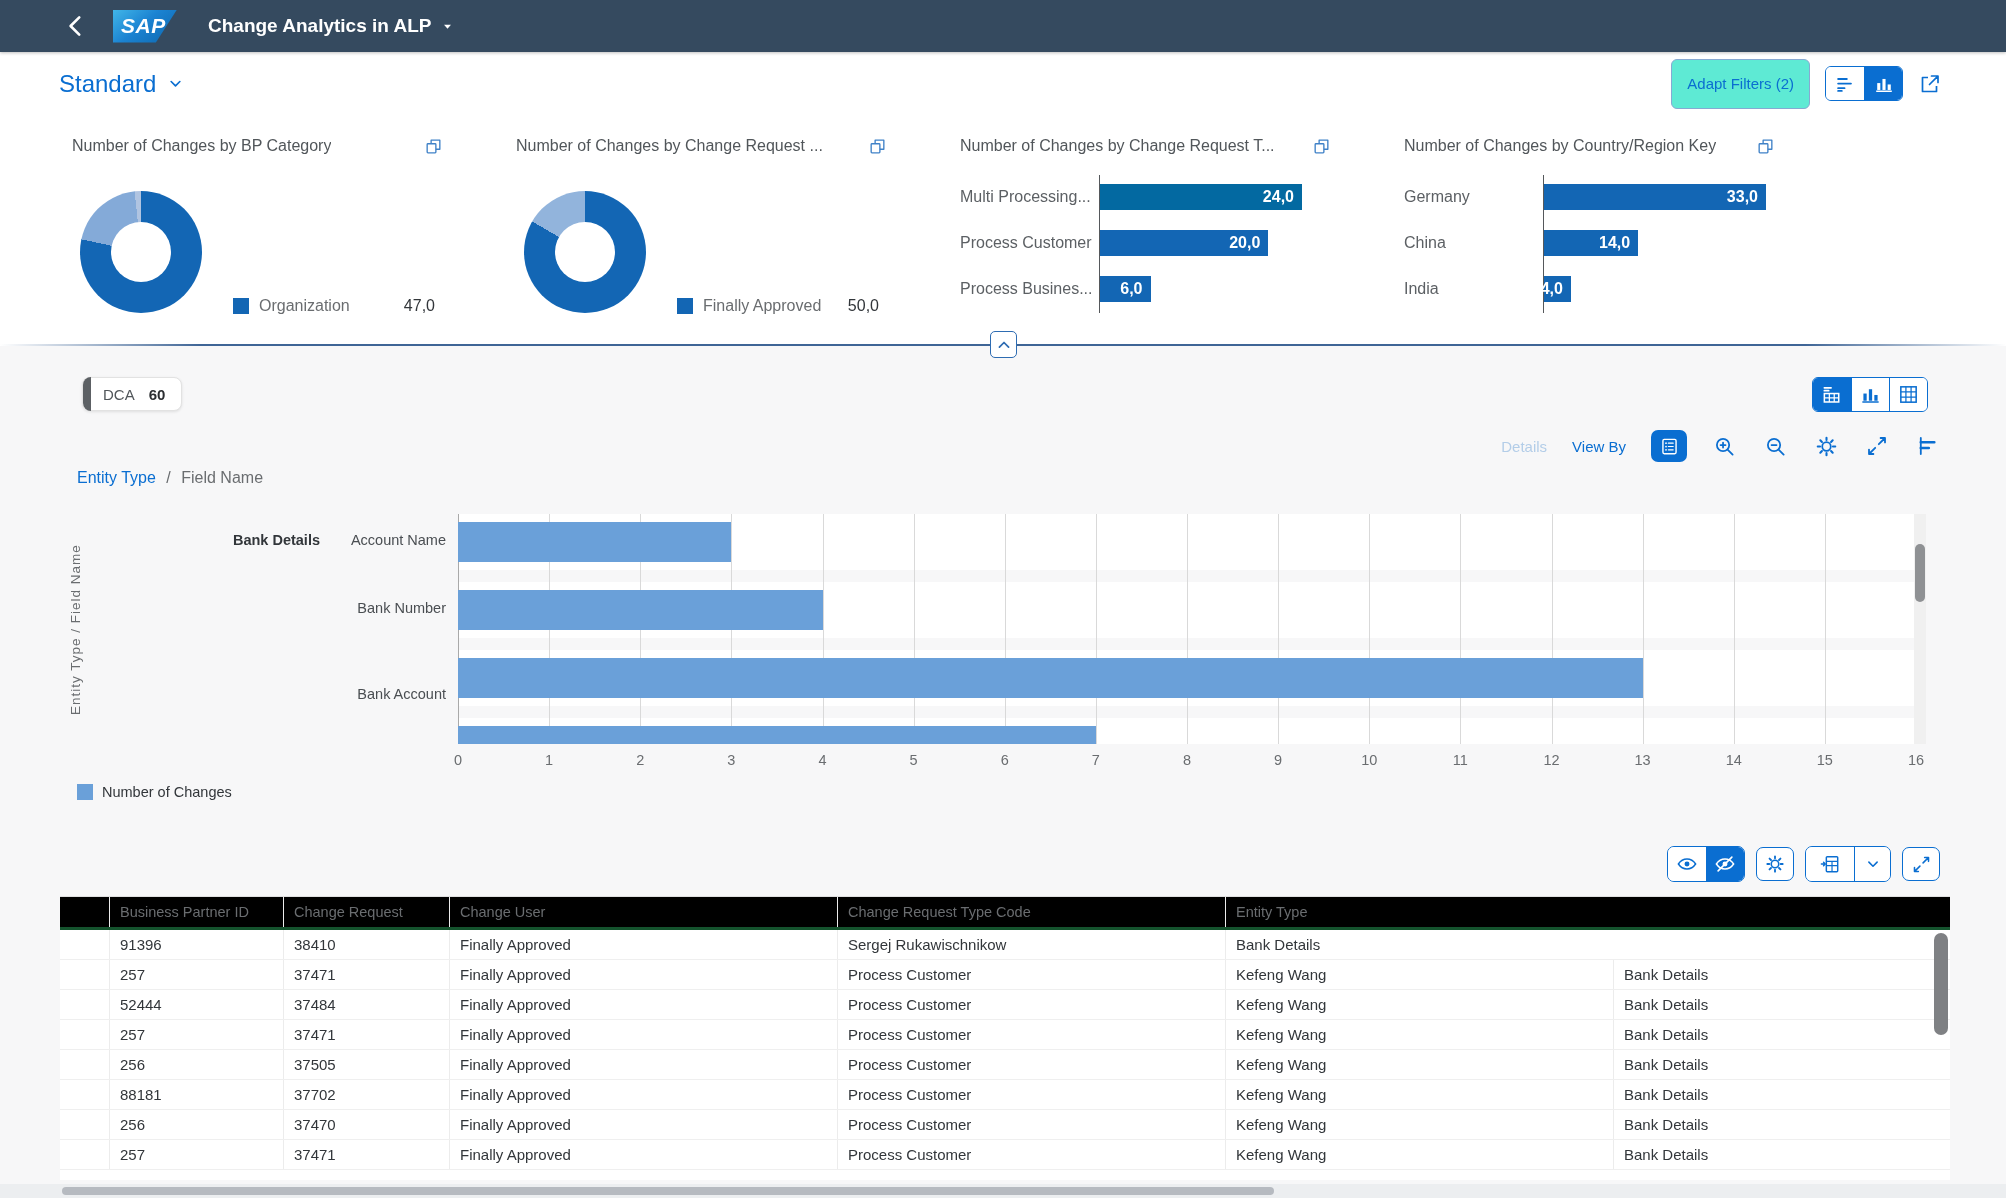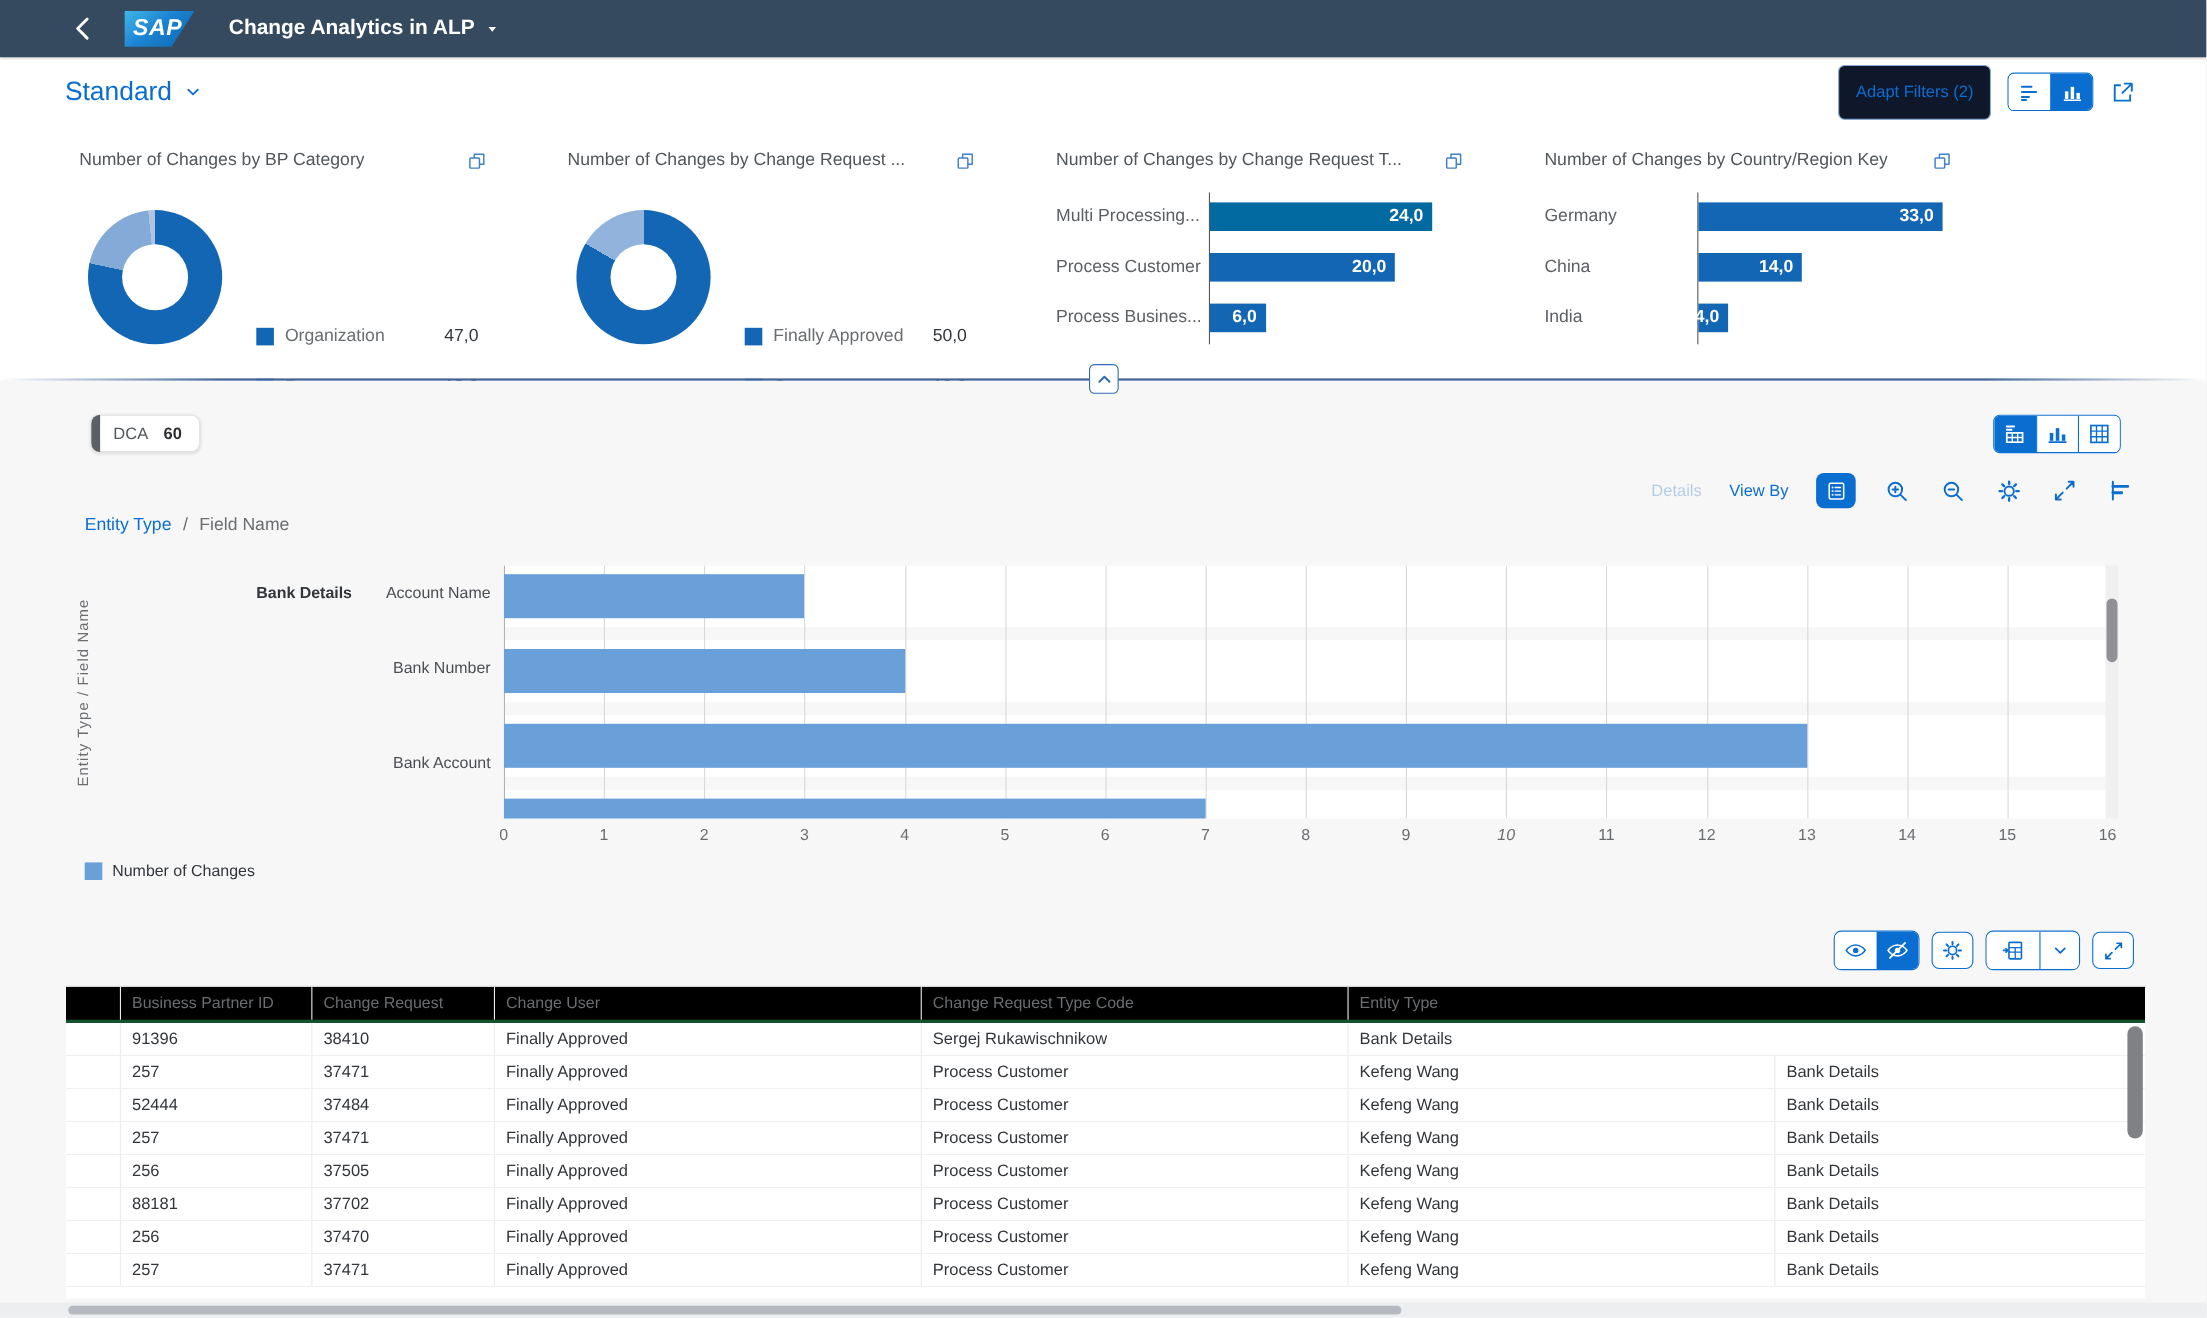--- a/index.html
+++ b/index.html
@@ -14,21 +14,21 @@
   .sap-logo{width:64px;height:33px;background:linear-gradient(140deg,#41b6e8 0%,#1b83d2 45%,#0d66ad 100%);clip-path:polygon(0 0,100% 0,67% 100%,0 100%);display:flex;align-items:center;padding-left:8px;font-style:italic;font-weight:bold;font-size:21px;letter-spacing:.5px;color:#fff;margin-right:31px}
   .shell-title{display:flex;align-items:center;gap:9px;font-size:19px;font-weight:bold;cursor:pointer}
   .shell-right{margin-left:auto;display:flex;align-items:center;gap:29px}
   .shell-icon{width:26px;height:26px;background:none;border:none;color:#fff;cursor:pointer}
   .avatar{width:38px;height:38px;border-radius:50%;background:#3b7dc4;color:#fff;font-size:15px;font-weight:bold;display:flex;align-items:center;justify-content:center;border:none;cursor:pointer;margin-left:3px}
 
   
   .filterbar{position:absolute;top:52px;left:0;width:100%;height:63px;background:#fff;display:flex;align-items:center;padding:0 58px 0 59px}
   .variant{display:flex;align-items:center;gap:10px;color:#0a6ed1;font-size:24px;cursor:pointer;background:none;border:none;font-family:inherit}
   .fb-right{margin-left:auto;display:flex;align-items:center;gap:15px}
-  .btn-outline{height:50px;padding:4px 15px;border:1px solid #87a9d2;border-radius:6px;background:#0f172a;color:#0a6ed1;font-size:15px;font-family:inherit;cursor:pointer}
+  .btn-outline{height:50px;padding:4px 15px;border:1px solid #87a9d2;border-radius:6px;background:#5eead4;color:#0a6ed1;font-size:15px;font-family:inherit;cursor:pointer}
   .seg{display:flex;border:1px solid #0a6ed1;border-radius:6px;overflow:hidden;background:#fff}
   .seg button{width:38px;height:33px;border:none;background:#fff;color:#0a6ed1;display:flex;align-items:center;justify-content:center;cursor:pointer}
   .seg button + button{border-left:1px solid #0a6ed1}
   .seg button.sel{background:#0a6ed1;color:#fff}
   .icon-btn-plain{width:30px;height:30px;border:none;background:none;color:#0a6ed1;cursor:pointer}
 
   
   .kpis{position:absolute;top:115px;left:0;width:100%;height:229px;background:#fff;display:flex;padding-left:60px}
   .card{position:relative;width:444px;height:100%}
   .card-head{position:absolute;top:21px;left:12px;width:372px;display:flex;justify-content:space-between;align-items:center}
@@ -512,21 +512,21 @@
         <span class="xt" style="left: 0%;">0</span>
         <span class="xt" style="left: 6.25%;">1</span>
         <span class="xt" style="left: 12.5%;">2</span>
         <span class="xt" style="left: 18.75%;">3</span>
         <span class="xt" style="left: 25%;">4</span>
         <span class="xt" style="left: 31.25%;">5</span>
         <span class="xt" style="left: 37.5%;">6</span>
         <span class="xt" style="left: 43.75%;">7</span>
         <span class="xt" style="left: 50%;">8</span>
         <span class="xt" style="left: 56.25%;">9</span>
-        <span class="xt" style="left: 62.5%; font-style: italic;">10</span>
+        <span class="xt" style="left: 62.5%;">10</span>
         <span class="xt" style="left: 68.75%;">11</span>
         <span class="xt" style="left: 75%;">12</span>
         <span class="xt" style="left: 81.25%;">13</span>
         <span class="xt" style="left: 87.5%;">14</span>
         <span class="xt" style="left: 93.75%;">15</span>
         <span class="xt" style="left: 100%;">16</span>
       </div>
 
     <div class="chart-legend">
       <span class="sw" style="background: rgb(106, 160, 217);"></span>

